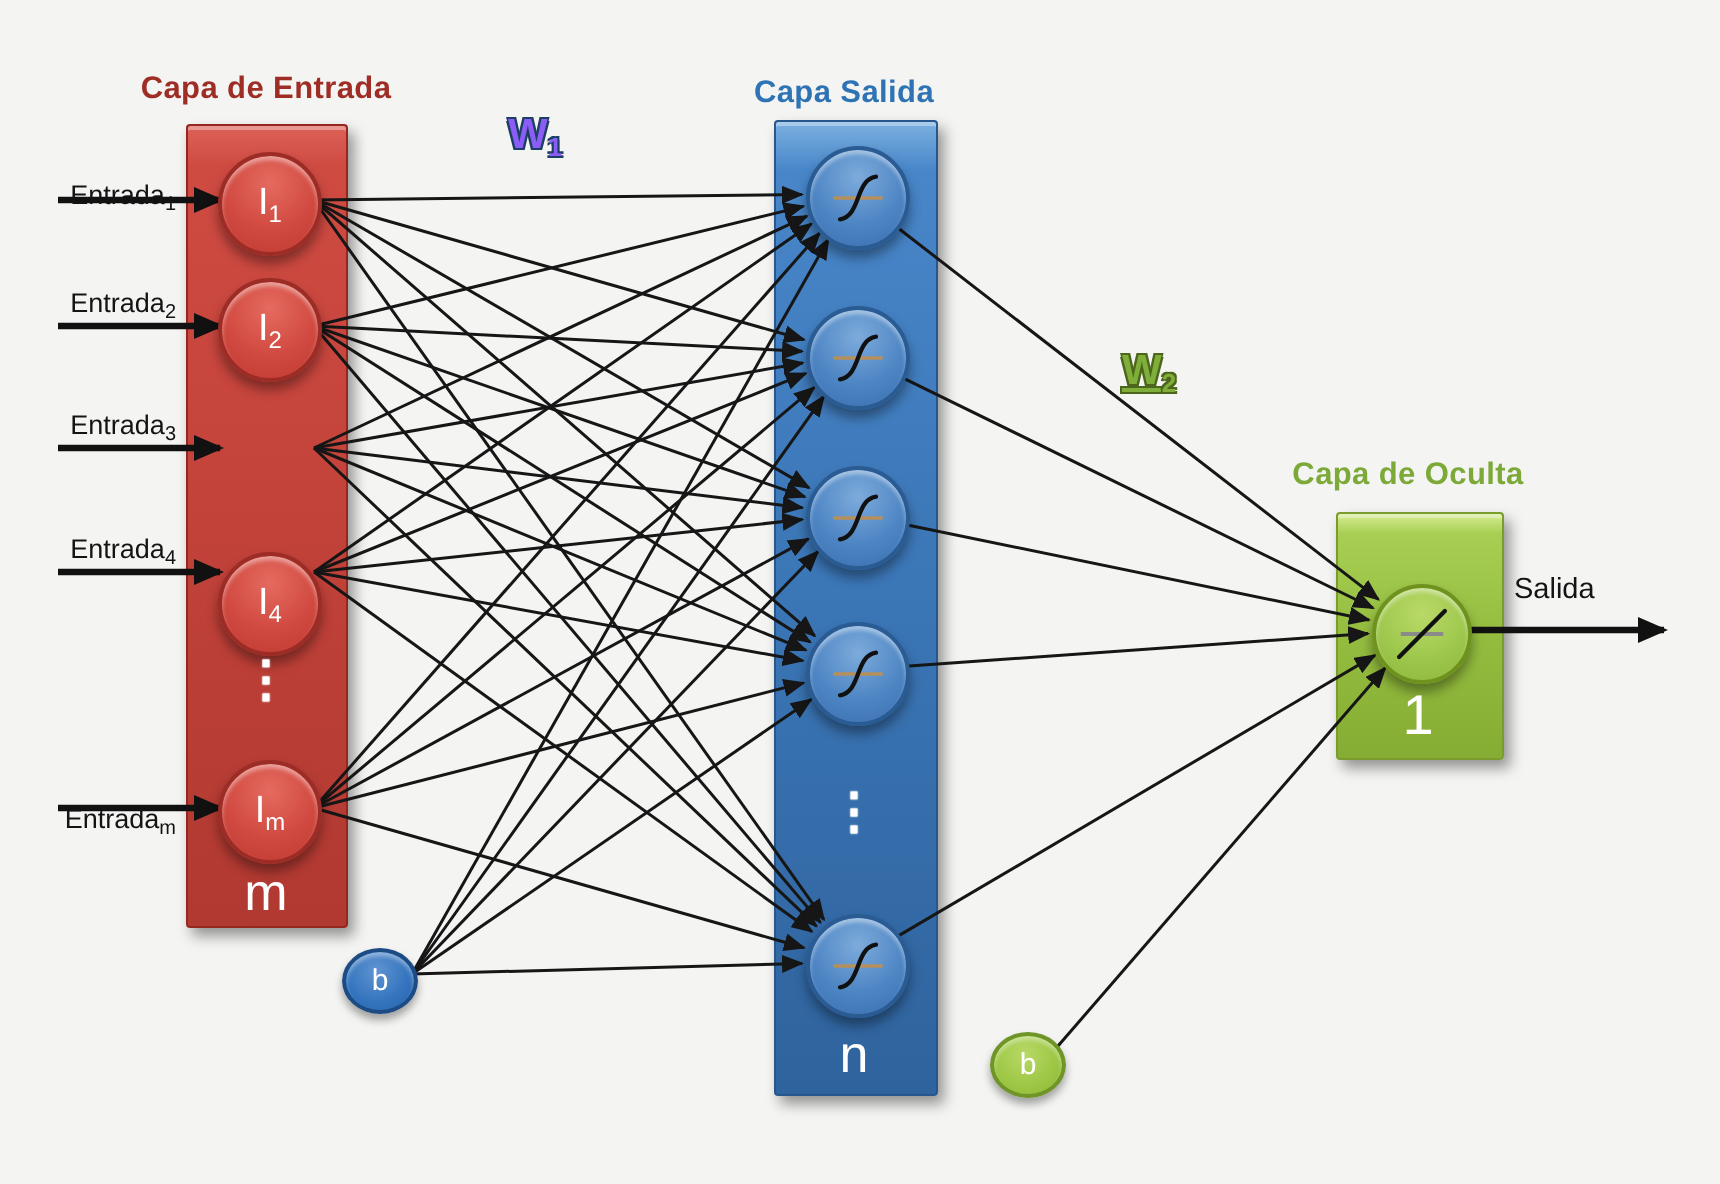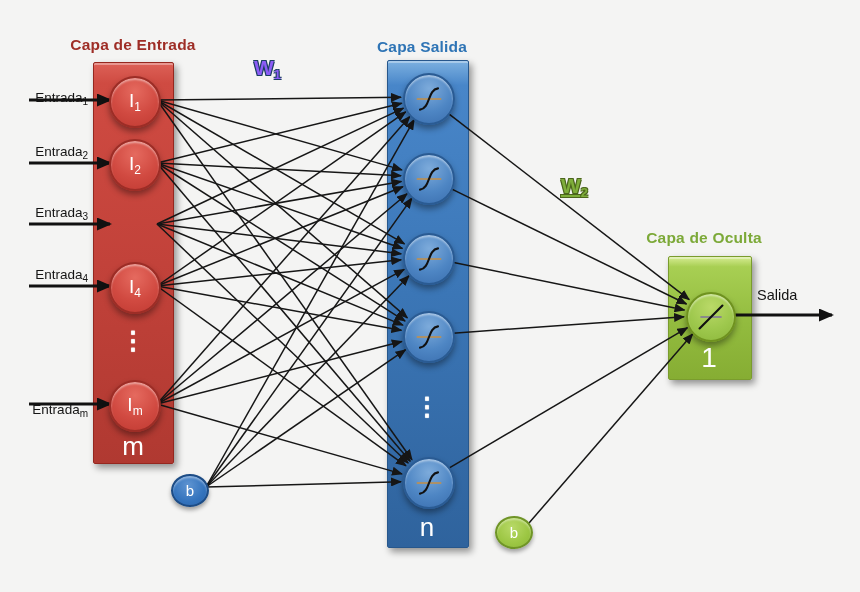--- a/index.html
+++ b/index.html
@@ -136,21 +136,21 @@
   <div class="input-label" style="top:205px"><span>Entrada</span><sub>3</sub></div>
   <div class="input-label" style="top:267px"><span>Entrada</span><sub>4</sub></div>
   <div class="input-label" style="top:402px"><span>Entrada</span><sub>m</sub></div>
 
   <div class="node red-node" style="left:109px;top:76px">
       <span class="nlabel"><span>I</span><sub>1</sub></span>
     </div>
   <div class="node red-node" style="left:109px;top:139px">
       <span class="nlabel"><span>I</span><sub>2</sub></span>
     </div>
-  <div class="node red-node" style="left:109px;top:262px">
+  <div class="node red-node" style="left:109px;top:276px">
       <span class="nlabel"><span>I</span><sub>4</sub></span>
     </div>
   <div class="node red-node" style="left:109px;top:380px">
       <span class="nlabel"><span>I</span><sub>m</sub></span>
     </div>
   <div class="ellipsis" style="left:113px;top:328px">⋮</div>
   <div class="count-label" style="left:103px;top:433px">m</div>
 
   <div class="node blue-node" style="left:403px;top:73px">
       <svg class="act-icon" width="36" height="36" viewBox="0 0 44 44">

